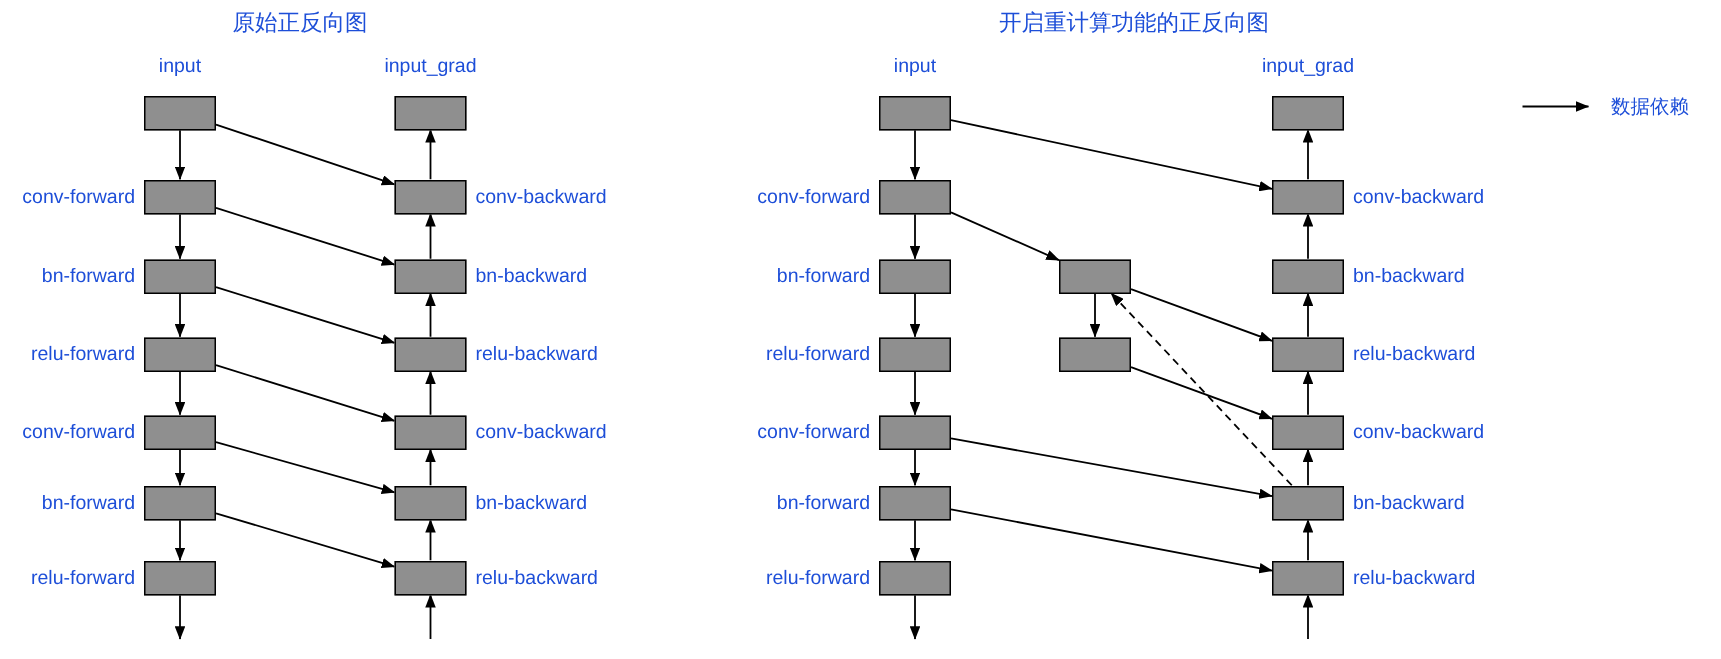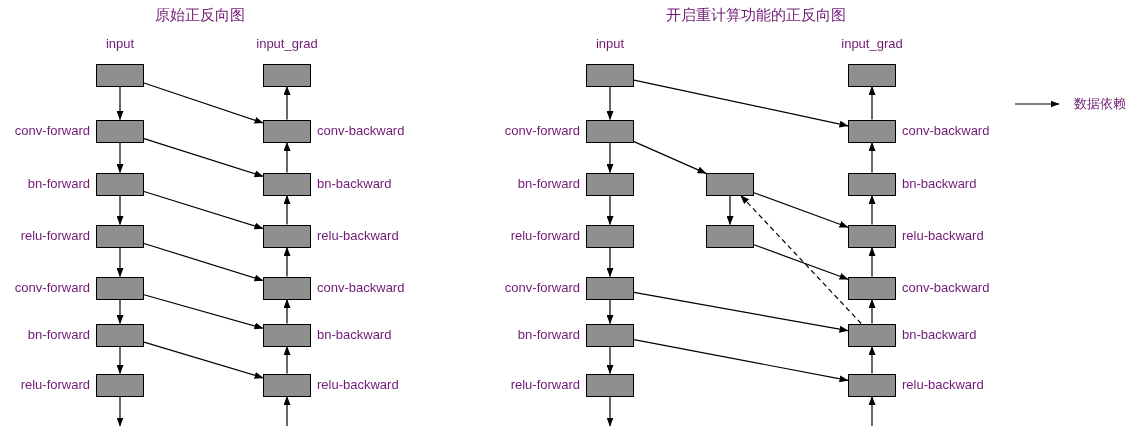--- a/index.html
+++ b/index.html
@@ -1,31 +1,31 @@
 <!DOCTYPE html>
 <html><head>
 <meta charset="utf-8">
 <style>
   html,body{margin:0;padding:0;background:#ffffff;}
   .stage{
     position:relative;width:1147px;height:439px;background:#ffffff;
-    font-family:"Liberation Sans", sans-serif;color:#701a75;overflow:hidden;
+    font-family:"Liberation Sans", sans-serif;color:#1d4ed8;overflow:hidden;
   }
   #edge-layer{position:absolute;left:0;top:0;width:1147px;height:439px;pointer-events:none;}
   .title{position:absolute;top:6px;font-size:15px;text-align:center;white-space:nowrap;}
   .col-header{position:absolute;width:160px;text-align:center;font-size:13px;white-space:nowrap;}
   .node-box{
     position:absolute;width:48px;height:23px;background:#8f8f8f;
     border:1px solid #000;box-sizing:border-box;
   }
   .node-label{position:absolute;width:220px;font-size:13px;line-height:18px;white-space:nowrap;}
   .node-label.left{text-align:right;}
   .node-label.right{text-align:left;}
   .legend{position:absolute;left:1014px;top:60px;}
-  .legend-row{display:flex;align-items:center;height:22px;margin-bottom:8px;font-size:13px;gap:8px;margin-top:33px;}
+  .legend-row{display:flex;align-items:center;height:22px;margin-bottom:8px;font-size:13px;gap:8px;}
   .legend-row svg{display:block;}
 </style>
 </head>
 <body>
 
 <div class="stage" id="stage">
   <svg id="edge-layer" width="1147" height="439" viewBox="0 0 1147 439" xmlns="http://www.w3.org/2000/svg">
     <defs>
       <marker id="arrowhead" markerUnits="userSpaceOnUse" markerWidth="9" markerHeight="7" viewBox="0 0 9 7" refX="8.5" refY="3.5" orient="auto">
         <path d="M0,0 L9,3.5 L0,7 Z" fill="#000"></path>

